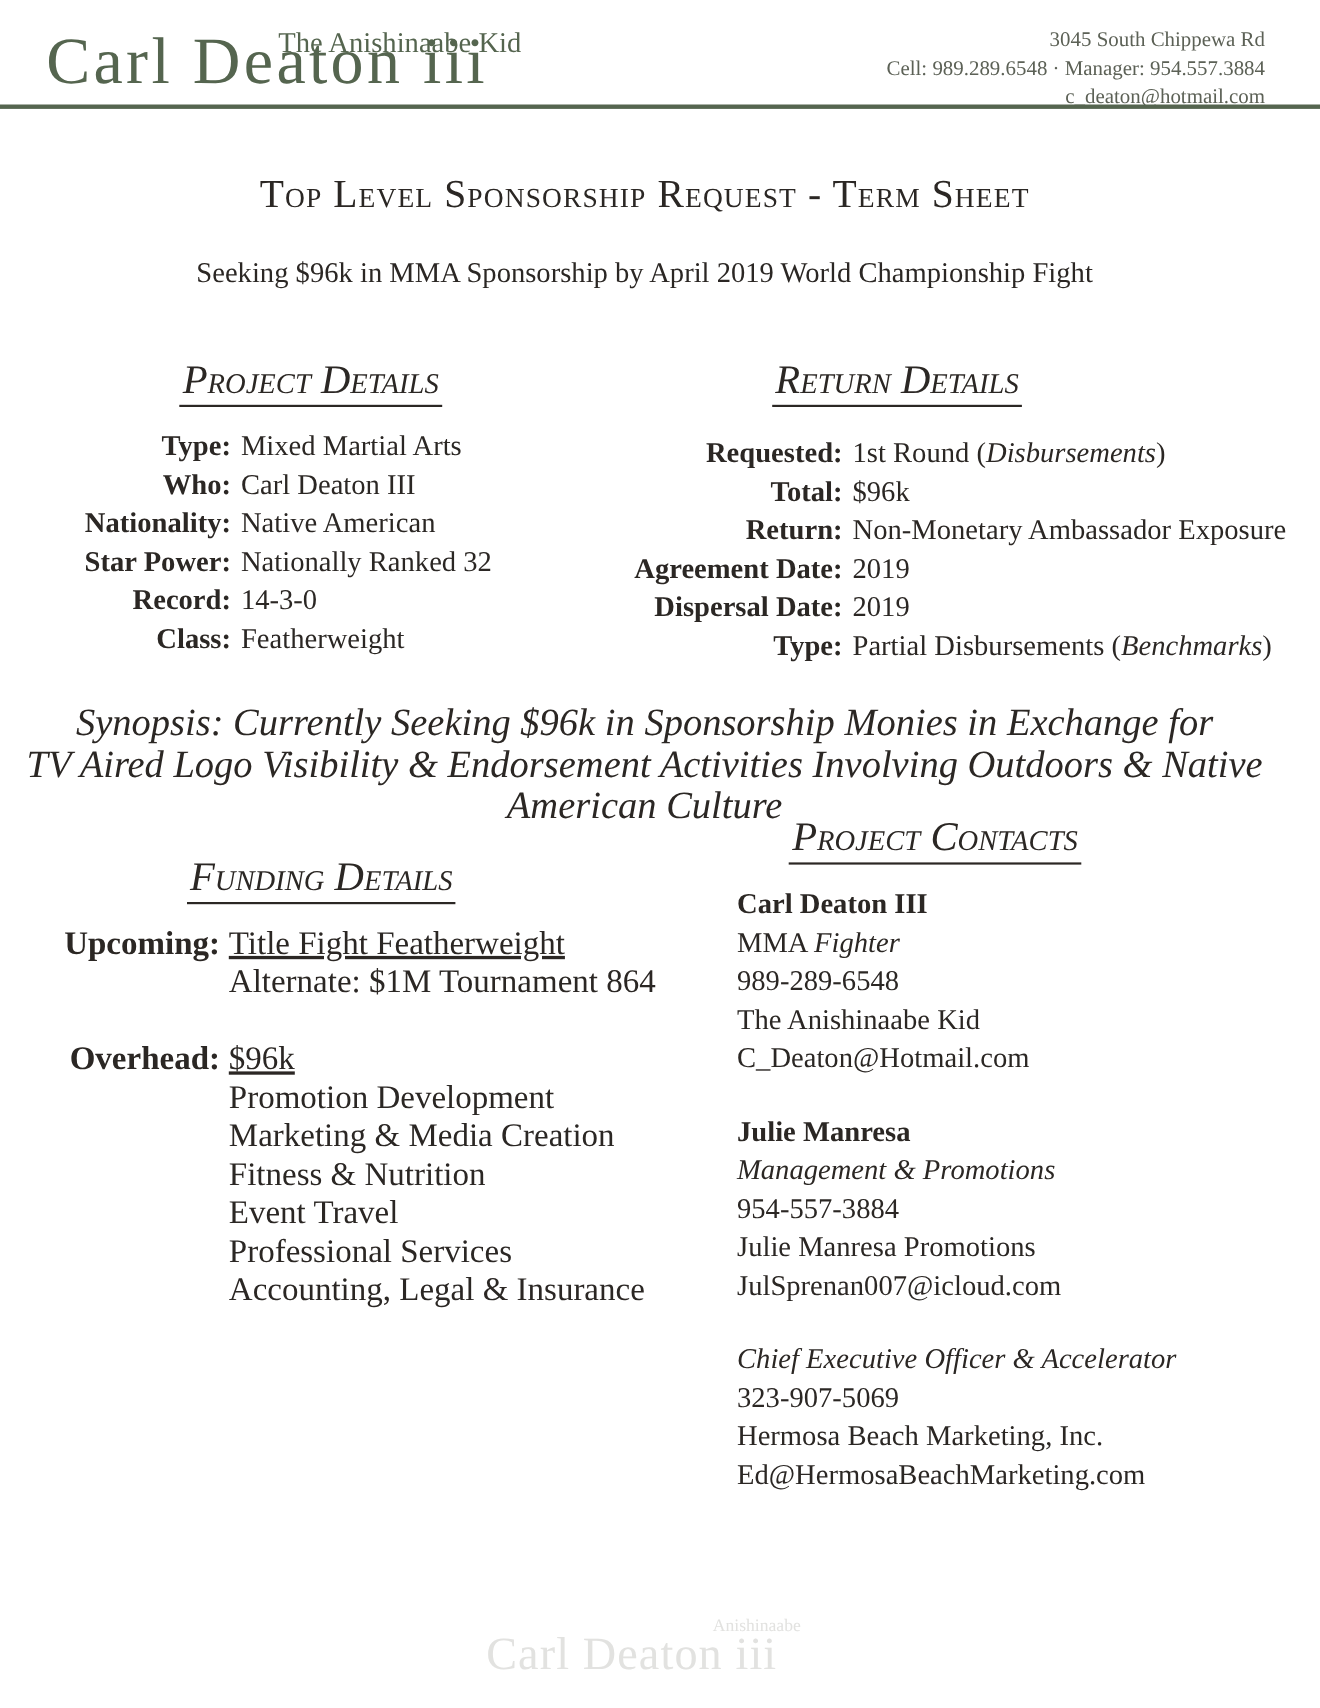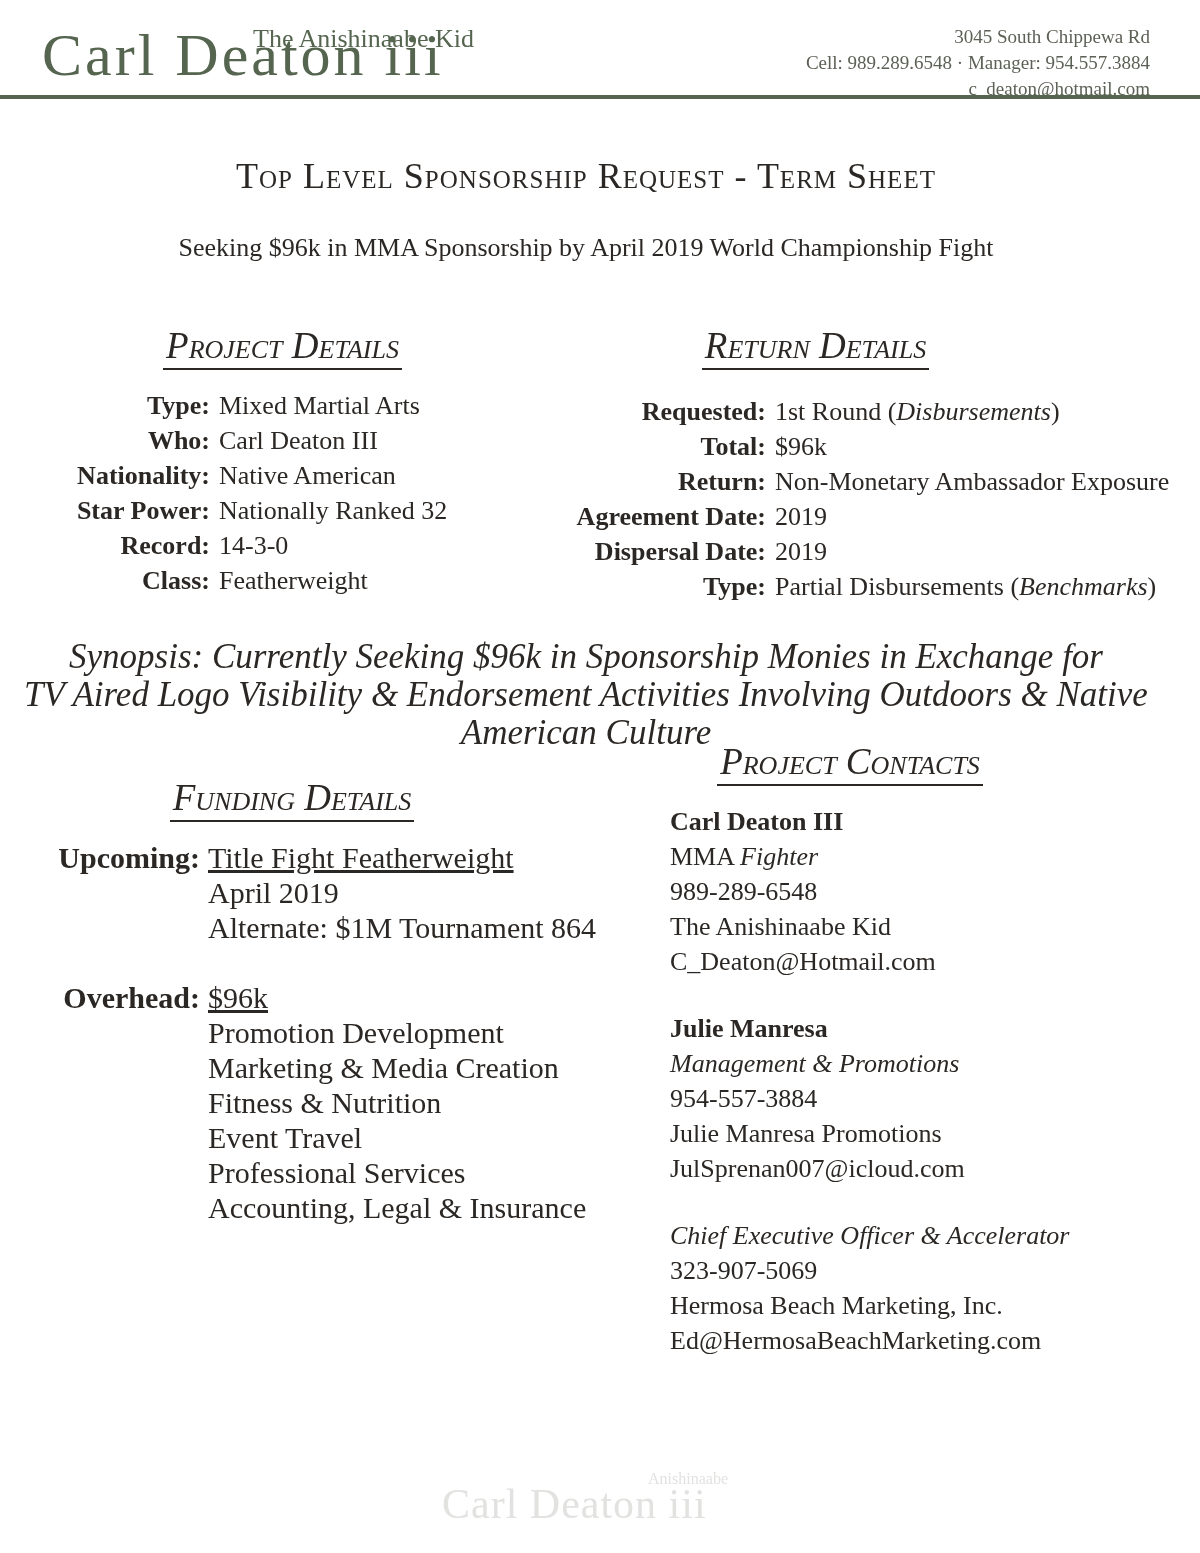--- a/index.html
+++ b/index.html
@@ -198,21 +198,20 @@
     <div>TV Aired Logo Visibility &amp; Endorsement Activities Involving Outdoors &amp; Native American Culture</div>
   </div>
 
   <div class="funding">
     <div class="sec-head"><span class="ul">Funding Details</span></div>
     <div class="fund-rows">
       <div class="frow">
           <span class="lab">Upcoming:</span>
           <span class="val">Title Fight Featherweight</span>
         </div>
-      <div class="fcont">April 2019</div>
       <div class="fcont">Alternate: $1M Tournament 864</div>
       <div class="fgap"></div>
       <div class="frow">
           <span class="lab">Overhead:</span>
           <span class="val">$96k</span>
         </div>
       <div class="fcont">Promotion Development</div>
       <div class="fcont">Marketing &amp; Media Creation</div>
       <div class="fcont">Fitness &amp; Nutrition</div>
       <div class="fcont">Event Travel</div>

